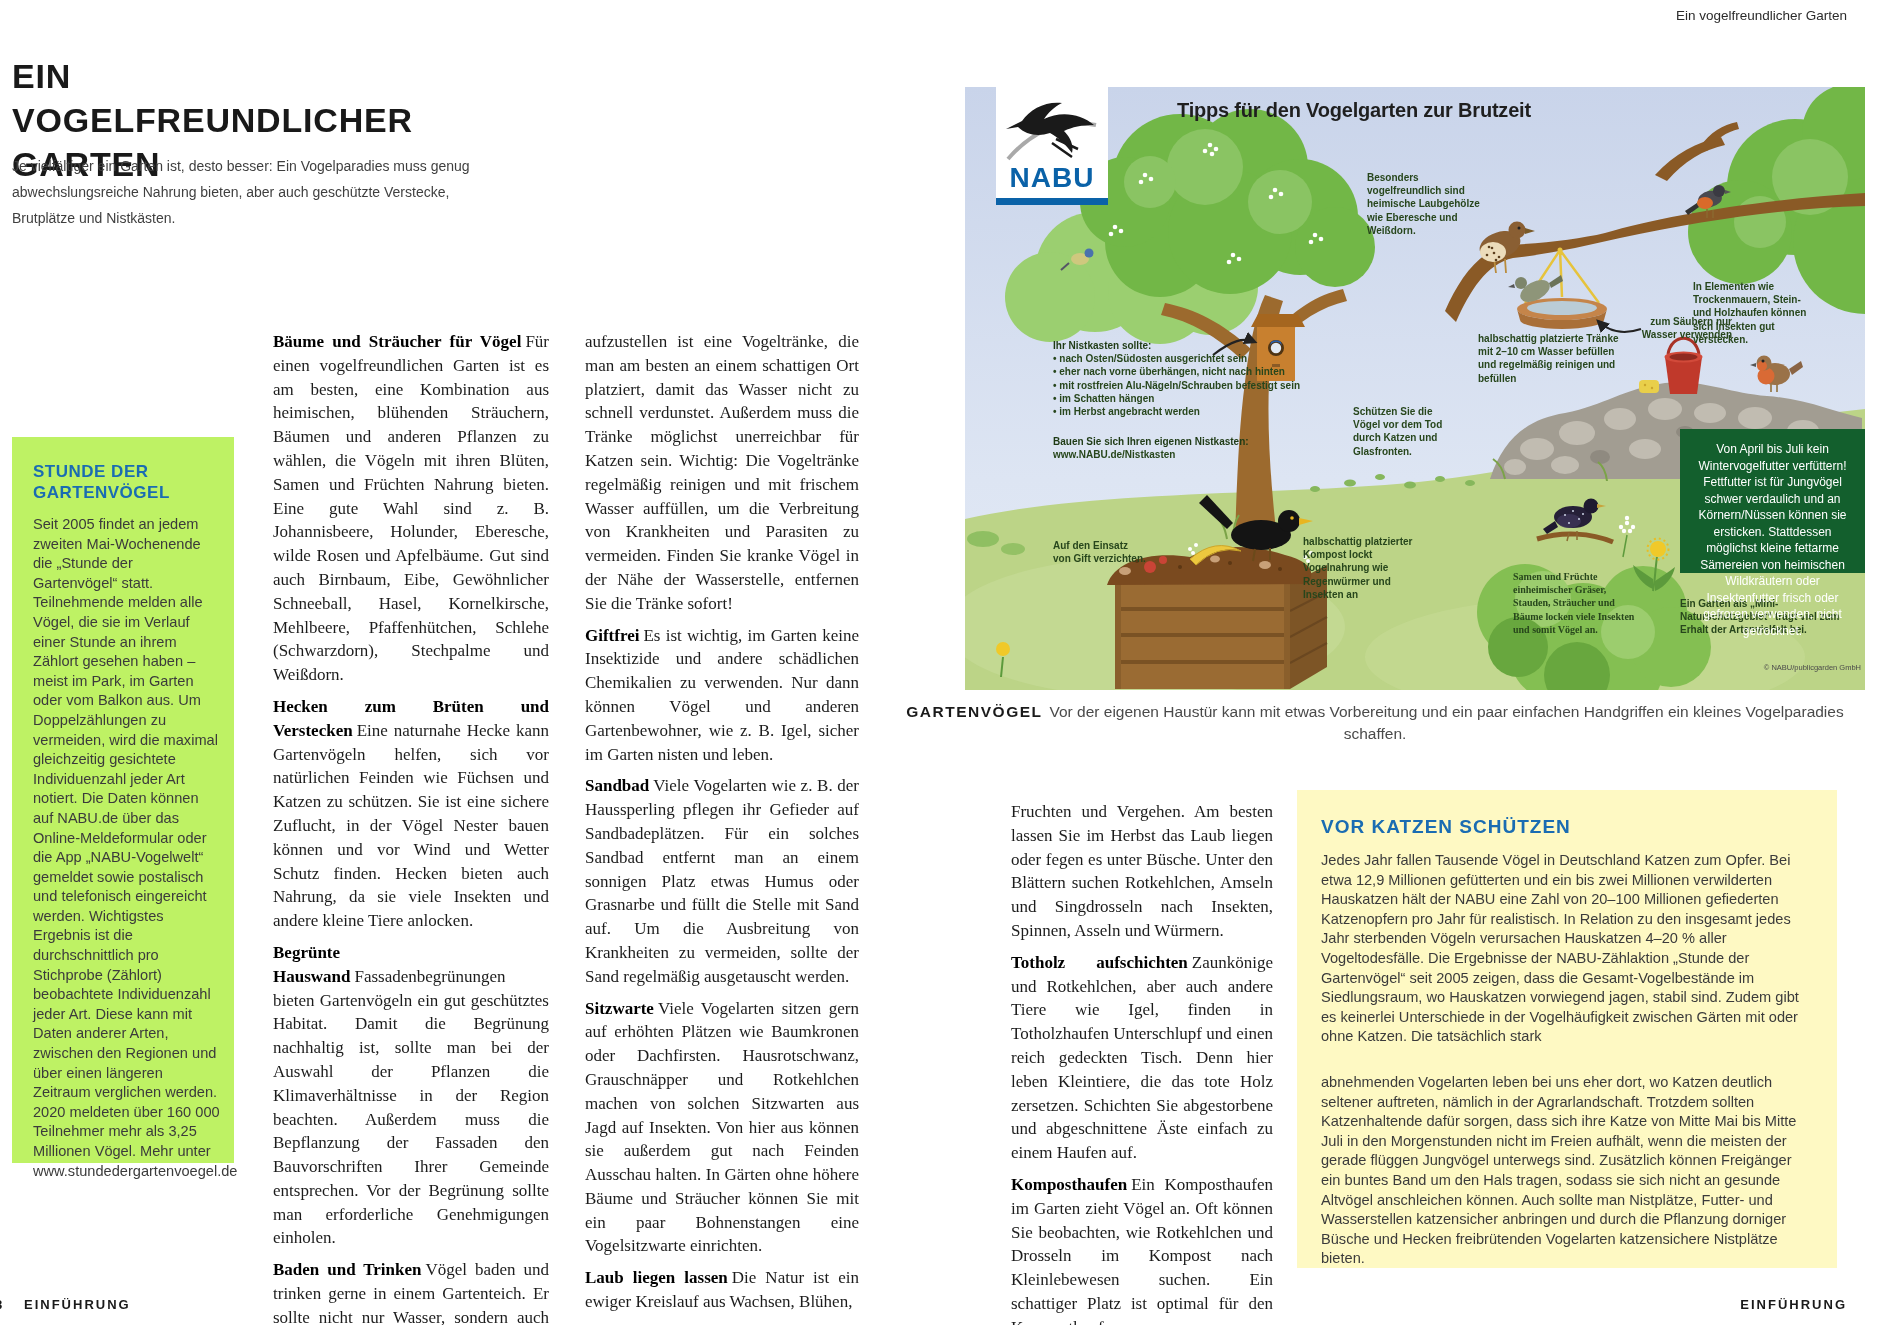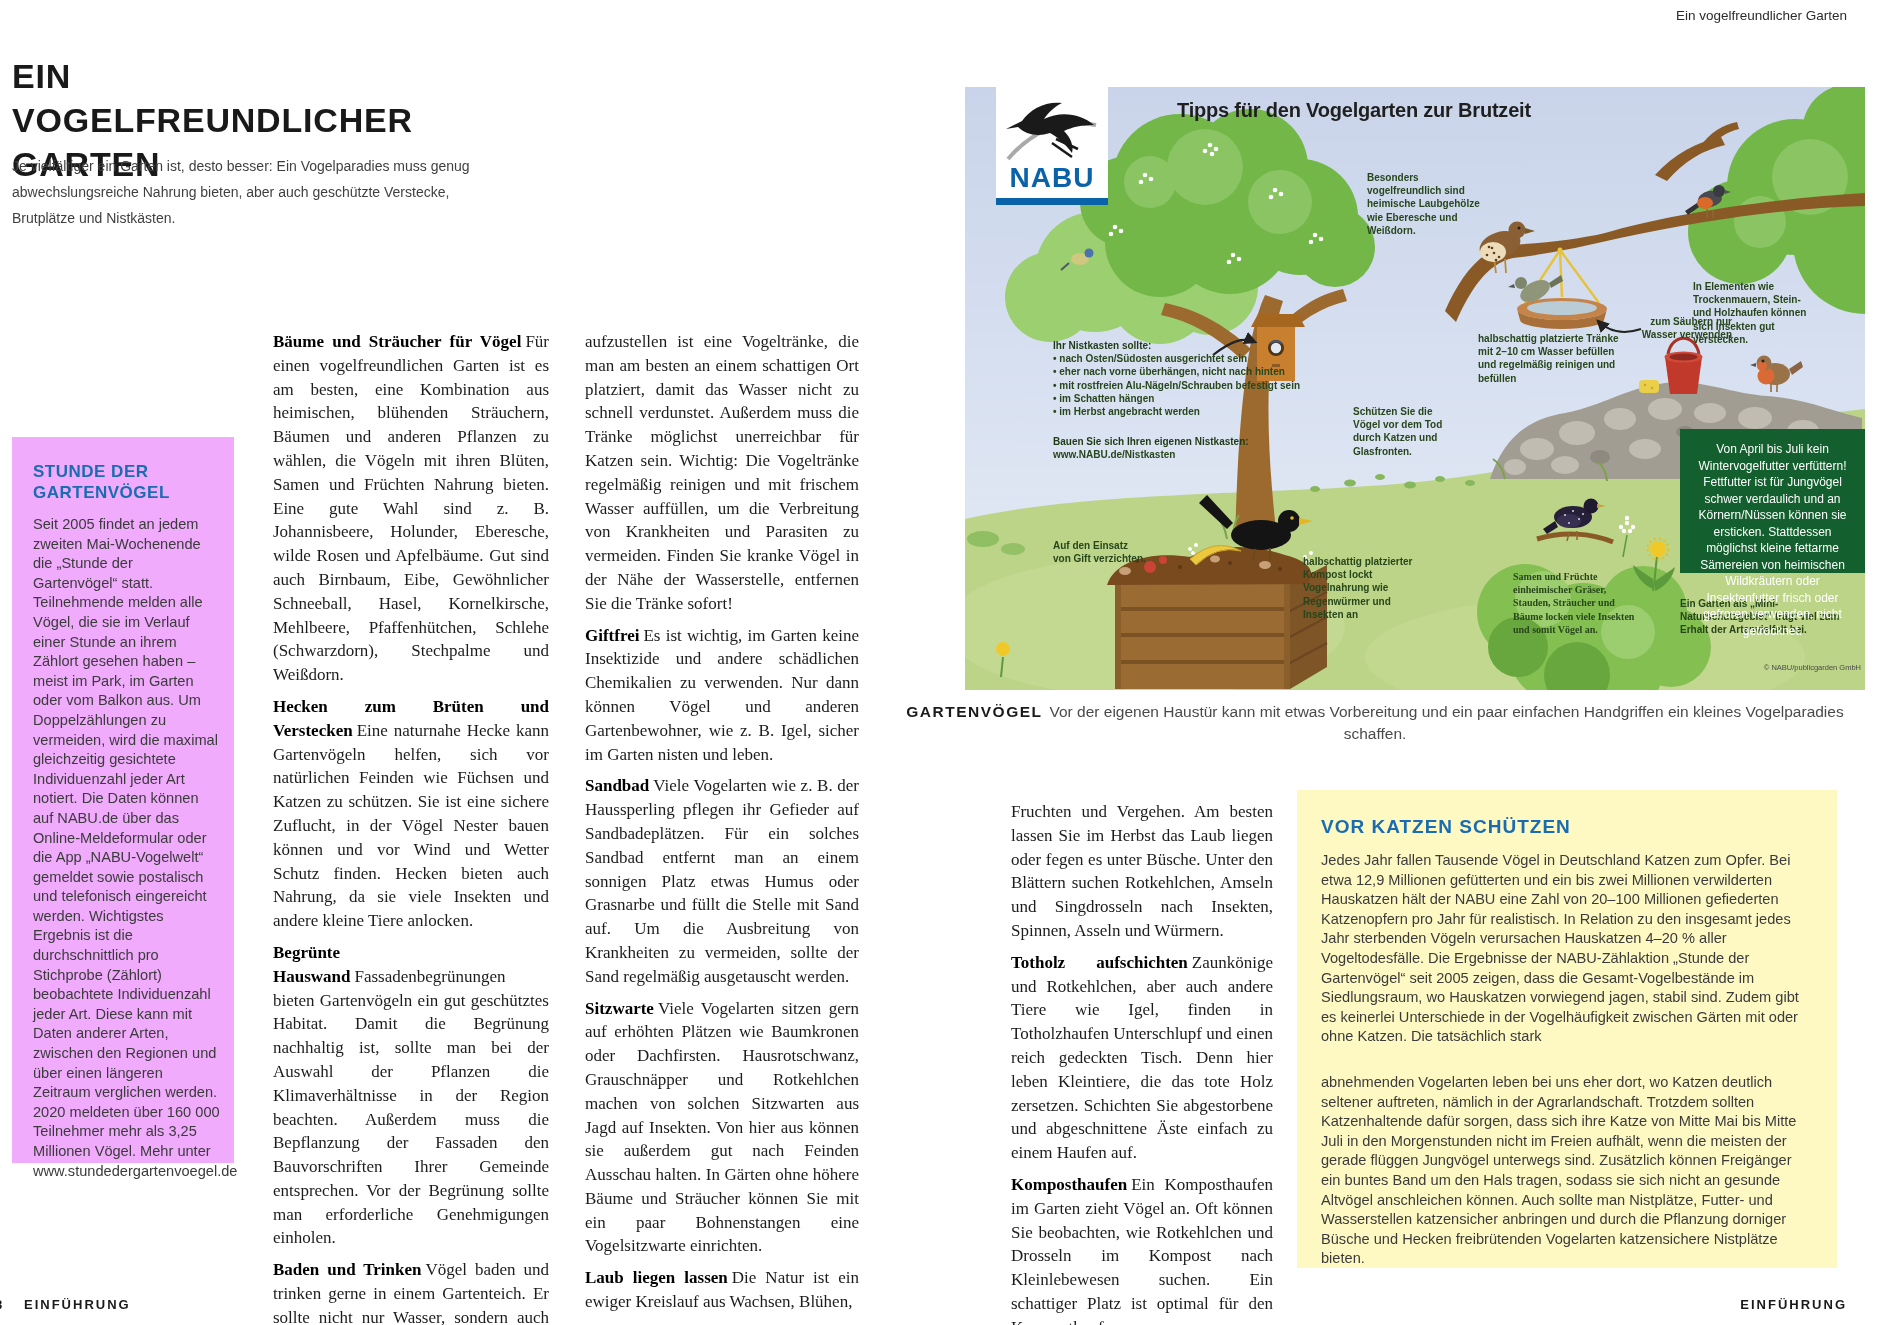--- a/index.html
+++ b/index.html
@@ -9,21 +9,21 @@
   .running-head{position:absolute;top:8px;right:33px;font-size:13.5px;color:#2b2b2b;}
   .footer-l{position:absolute;left:24px;bottom:13px;font-weight:bold;font-size:13px;letter-spacing:2px;color:#1a1a1a;}
   .footer-frag{position:absolute;left:-5px;bottom:13px;font-weight:bold;font-size:13px;color:#1a1a1a;}
   .footer-r{position:absolute;right:33px;bottom:13px;font-weight:bold;font-size:13px;letter-spacing:2px;color:#1a1a1a;}
   
   .page-title{position:absolute;left:12px;top:54px;width:470px;margin:0;
         font-weight:900;font-size:34px;line-height:44px;letter-spacing:.8px;color:#191919;}
   .intro{position:absolute;left:12px;top:154px;width:468px;margin:0;
         font-size:14px;line-height:25.8px;color:#3f3f3f;}
   
-  .sidebar{position:absolute;left:12px;top:437px;width:222px;height:726px;background:#f0abfc;
+  .sidebar{position:absolute;left:12px;top:437px;width:222px;height:726px;background:#bef264;
         padding:24px 13px 0 21px;box-sizing:border-box;}
   .sidebar-title{font-weight:bold;font-size:17px;line-height:21px;color:#1a6cb2;letter-spacing:.5px;margin-bottom:12px;width:150px;}
   .sidebar-body,.sidebar-link{font-size:14.6px;line-height:19.6px;color:#3b3b3b;}
   
   .col{position:absolute;top:322px;font-family:"Liberation Serif",serif;font-size:17px;line-height:23.8px;
         color:#1c1c1c;text-align:justify;hyphens:auto;}
   .col p{margin:8px;}
   .col b{color:#000;margin-right:4px;}
   .col1{left:265px;width:292px;}
   .col2{left:577px;width:290px;}
@@ -400,21 +400,21 @@
     <div class="ann" style="left:88px;top:348px;width:265px;">
       <span class="ann-lead">Bauen Sie sich Ihren eigenen Nistkasten:</span>
       <span>www.NABU.de/Nistkasten</span>
     </div>
 
     <div class="ann" style="left:388px;top:318px;width:105px;">Schützen Sie die Vögel vor dem Tod durch Katzen und Glasfronten.</div>
     <div class="ann" style="left:513px;top:245px;width:148px;">halbschattig platzierte Tränke mit 2–10 cm Wasser befüllen und regelmäßig reinigen und befüllen</div>
     <div class="ann" style="left:672px;top:228px;width:95px;text-align:right;">zum Säubern nur Wasser verwenden</div>
     <div class="ann" style="left:728px;top:193px;width:128px;">In Elementen wie Trockenmauern, Stein- und Holzhaufen können sich Insekten gut verstecken.</div>
     <div class="ann" style="left:88px;top:452px;width:95px;">Auf den Einsatz von Gift verzichten.</div>
-    <div class="ann" style="left:338px;top:468px;width:125px;">halbschattig platzierter Kompost lockt Vogelnahrung wie Regenwürmer und Insekten an</div>
+    <div class="ann" style="left:338px;top:448px;width:125px;">halbschattig platzierter Kompost lockt Vogelnahrung wie Regenwürmer und Insekten an</div>
     <div class="ann" style="left:548px;top:483px;width:128px;font-family:Liberation Serif, serif;">Samen und Früchte einheimischer Gräser, Stauden, Sträucher und Bäume locken viele Insekten und somit Vögel an.</div>
     <div class="ann" style="left:715px;top:510px;width:185px;">Ein Garten als „Mini-Naturschutzgebiet“ trägt viel zum Erhalt der Artenvielfalt bei.</div>
 
     <div class="futter-box">Von April bis Juli kein Wintervogelfutter verfüttern! Fettfutter ist für Jungvögel schwer verdaulich und an Körnern/Nüssen können sie ersticken. Stattdessen möglichst kleine fettarme Sämereien von heimischen Wildkräutern oder Insektenfutter frisch oder gefroren verwenden, nicht getrocknet.</div>
     <div class="credit">© NABU/publicgarden GmbH</div>
   </section>
 
   <div class="caption">
     <span class="cap-lead">GARTENVÖGEL</span><span>Vor der eigenen Haustür kann mit etwas Vorbereitung und ein paar einfachen Handgriffen ein kleines Vogelparadies schaffen.</span>
   </div>

